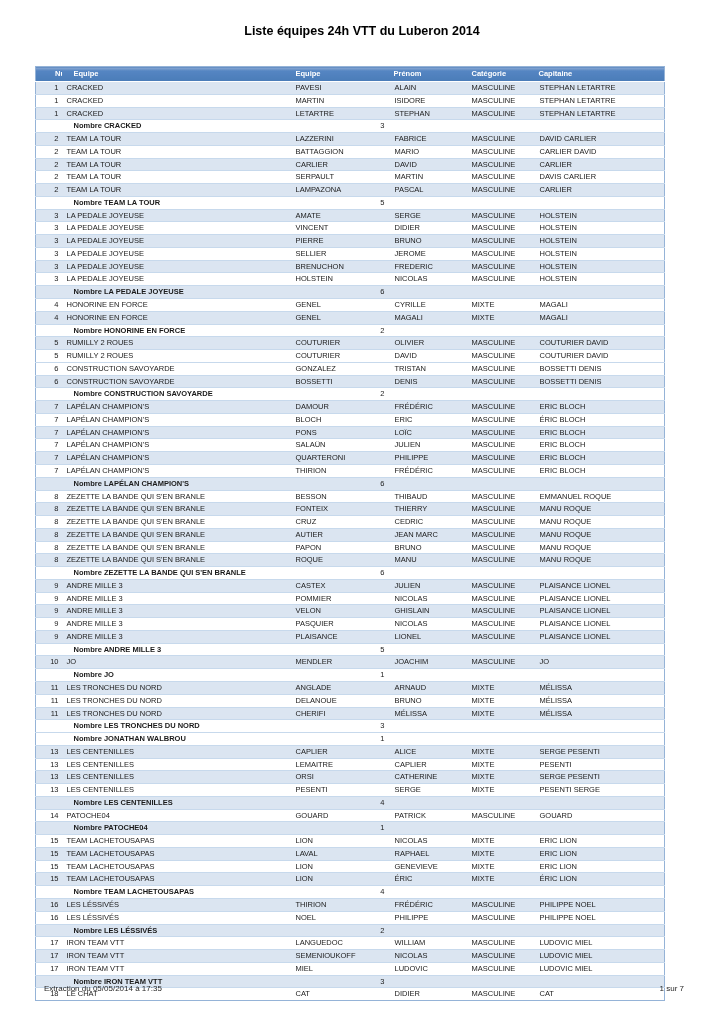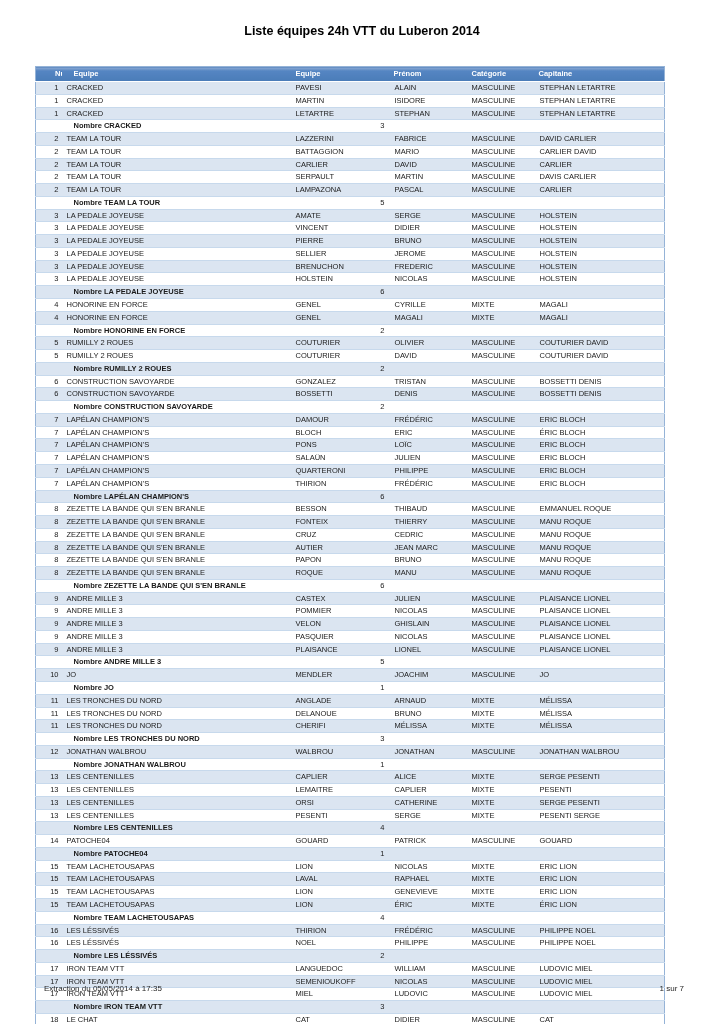--- a/index.html
+++ b/index.html
@@ -247,28 +247,20 @@
         <td class="t-capitaine">COUTURIER DAVID</td>
       </tr>
       <tr class="plain">
         <td class="t-num">5</td>
         <td class="t-equipe">RUMILLY 2 ROUES</td>
         <td class="t-coureur">COUTURIER</td>
         <td class="t-prenom">DAVID</td>
         <td class="t-categorie">MASCULINE</td>
         <td class="t-capitaine">COUTURIER DAVID</td>
       </tr>
-      <tr class="nombre alt">
-        <td class="t-num"></td>
-        <td class="t-equipe">Nombre RUMILLY 2 ROUES</td>
-        <td class="t-coureur">2</td>
-        <td class="t-prenom"></td>
-        <td class="t-categorie"></td>
-        <td class="t-capitaine"></td>
-      </tr>
       <tr class="plain">
         <td class="t-num">6</td>
         <td class="t-equipe">CONSTRUCTION SAVOYARDE</td>
         <td class="t-coureur">GONZALEZ</td>
         <td class="t-prenom">TRISTAN</td>
         <td class="t-categorie">MASCULINE</td>
         <td class="t-capitaine">BOSSETTI DENIS</td>
       </tr>
       <tr class="alt">
         <td class="t-num">6</td>
@@ -486,28 +478,20 @@
         <td class="t-categorie">MIXTE</td>
         <td class="t-capitaine">MÉLISSA</td>
       </tr>
       <tr class="nombre plain">
         <td class="t-num"></td>
         <td class="t-equipe">Nombre LES TRONCHES DU NORD</td>
         <td class="t-coureur">3</td>
         <td class="t-prenom"></td>
         <td class="t-categorie"></td>
         <td class="t-capitaine"></td>
-      </tr>
-      <tr class="alt">
-        <td class="t-num">12</td>
-        <td class="t-equipe">JONATHAN WALBROU</td>
-        <td class="t-coureur">WALBROU</td>
-        <td class="t-prenom">JONATHAN</td>
-        <td class="t-categorie">MASCULINE</td>
-        <td class="t-capitaine">JONATHAN WALBROU</td>
       </tr>
       <tr class="nombre plain">
         <td class="t-num"></td>
         <td class="t-equipe">Nombre JONATHAN WALBROU</td>
         <td class="t-coureur">1</td>
         <td class="t-prenom"></td>
         <td class="t-categorie"></td>
         <td class="t-capitaine"></td>
       </tr>
       <tr class="alt">

